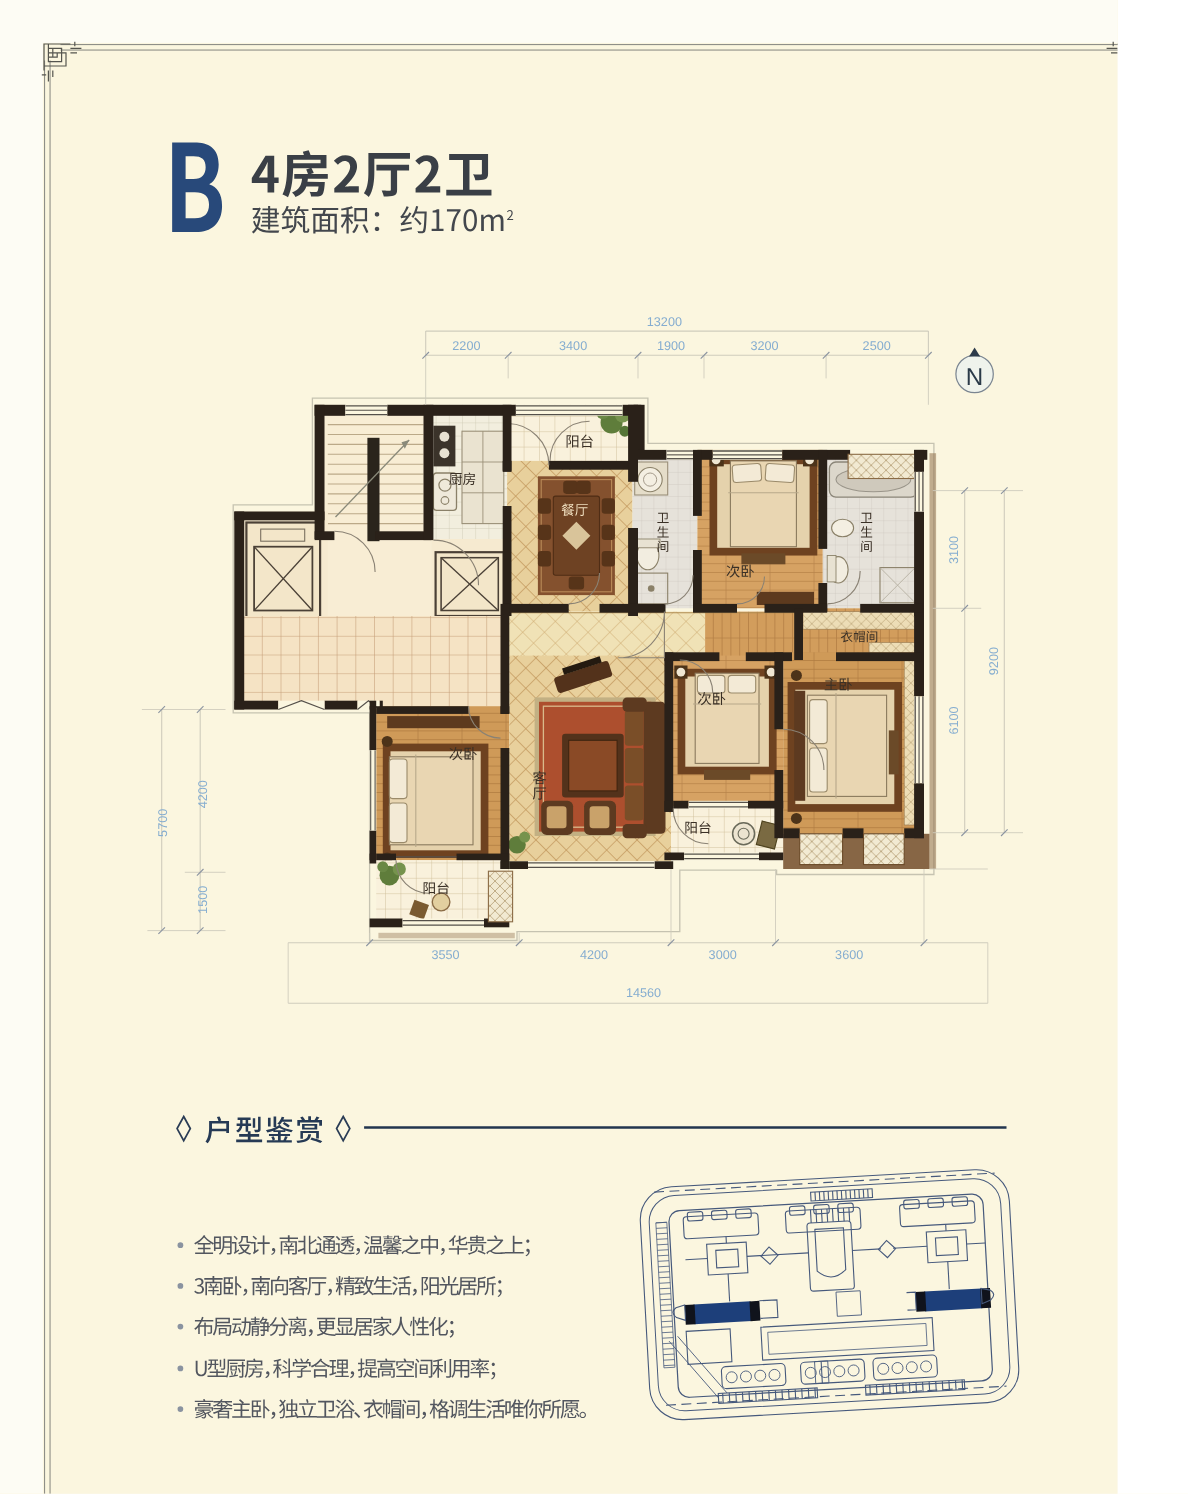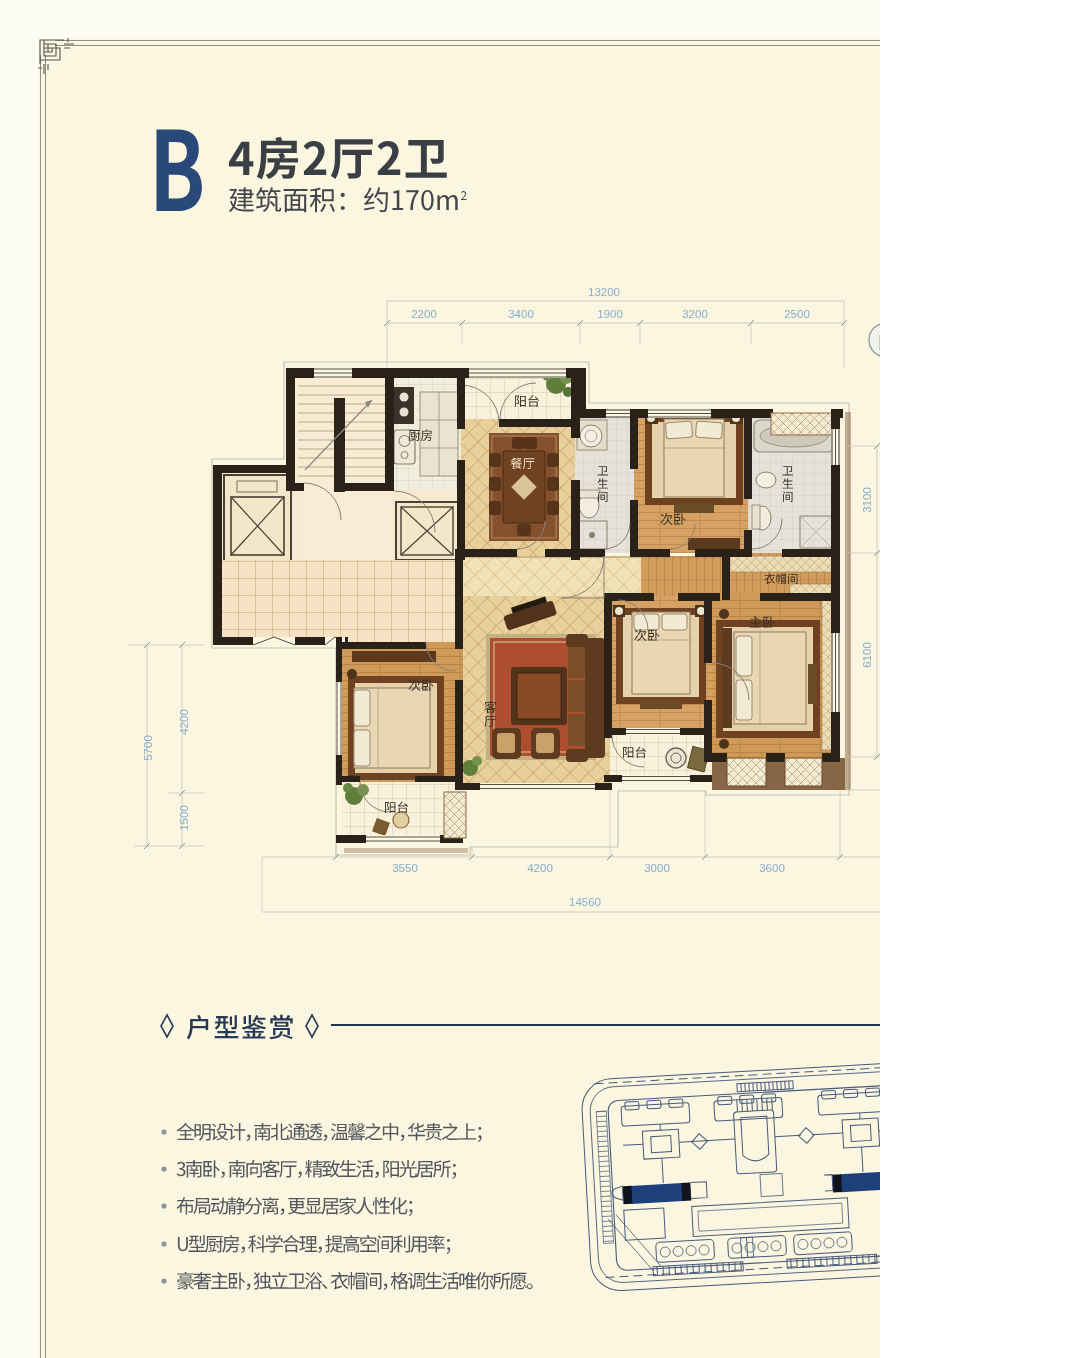--- a/index.html
+++ b/index.html
@@ -1,14 +1,14 @@
 <!DOCTYPE html>
 <html><head><meta charset="utf-8"><style>
 html,body{margin:0;padding:0}
-.page{position:relative;width:880px;height:1358px;background:#fbf6df;overflow:hidden;font-family:"Liberation Sans",sans-serif}
+.page{position:relative;width:1016px;height:1358px;background:#fbf6df;overflow:hidden;font-family:"Liberation Sans",sans-serif}
 .abs{position:absolute}
 </style></head><body>
 <div class="page">
 
 <div class="abs" style="left:0;top:0;width:1080px;height:39px;background:#fdfcf4"></div>
 
 <div class="abs" style="left:0;top:0;width:39px;height:1358px;background:#fdfcf4"></div>
 
 <div class="abs" style="left:1042px;top:0;width:38px;height:1358px;background:#fdfcf4"></div>
 <svg class="abs" style="left:0;top:0" width="1080" height="1358" viewBox="0 0 1080 1358">

